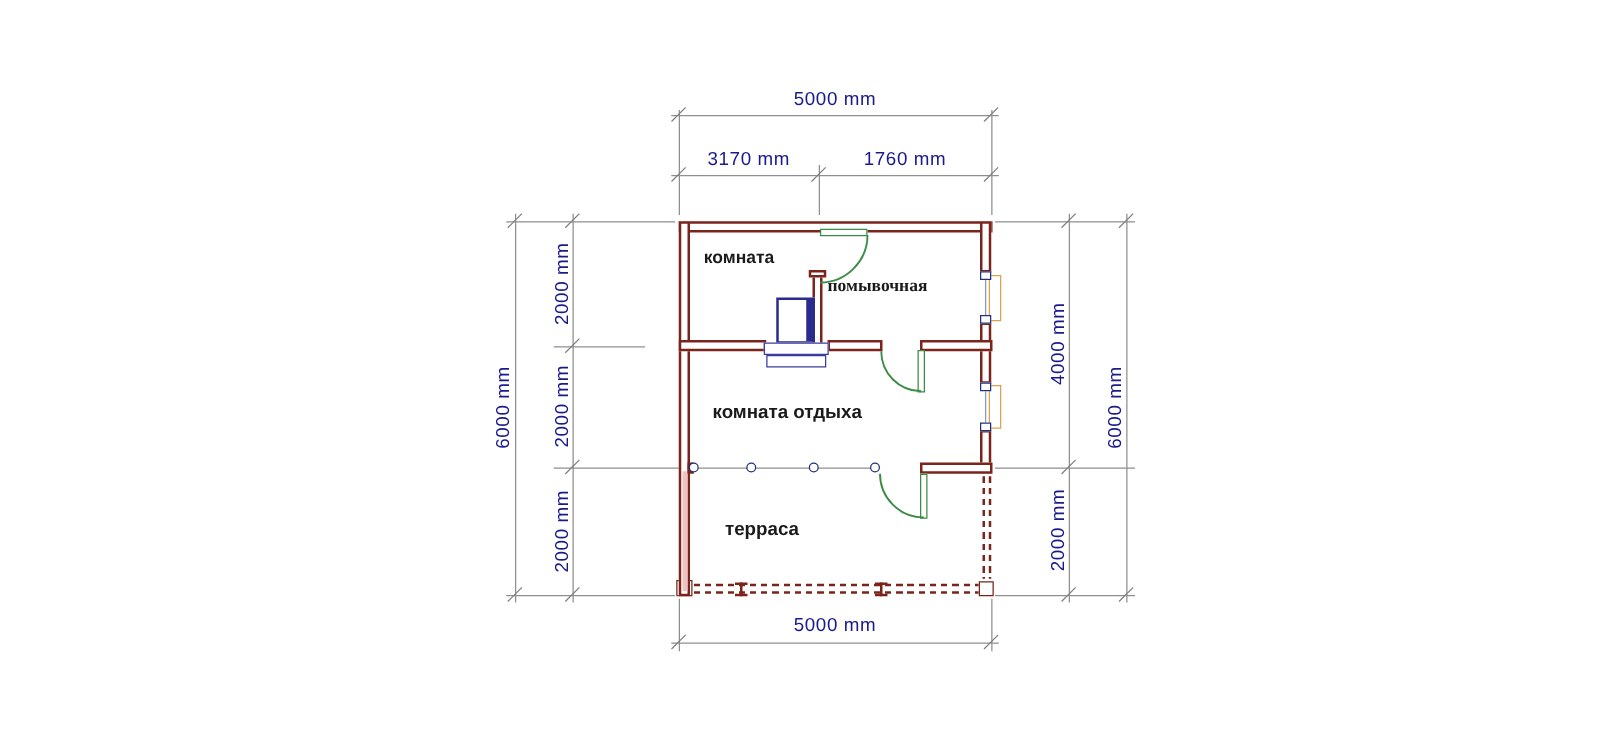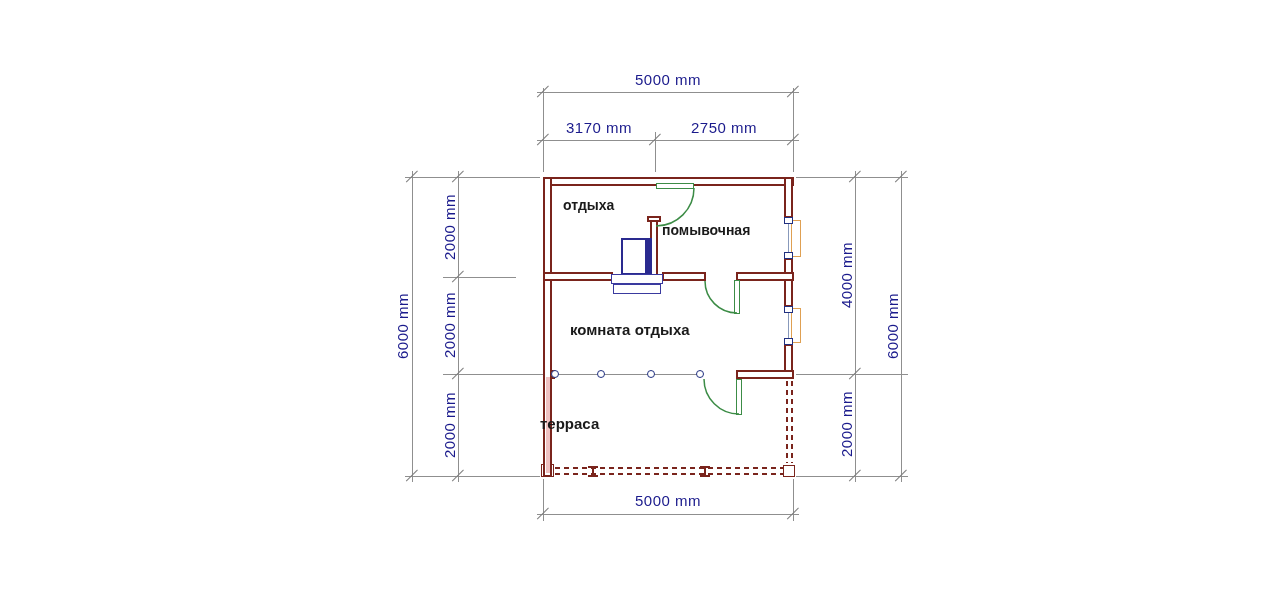--- a/index.html
+++ b/index.html
@@ -77,21 +77,21 @@
   <div class="tick" style="left:450px;top:373px;"></div>
   <div class="tick" style="left:450px;top:475px;"></div>
   <div class="tick" style="left:847px;top:176px;"></div>
   <div class="tick" style="left:847px;top:373px;"></div>
   <div class="tick" style="left:847px;top:475px;"></div>
   <div class="tick" style="left:893px;top:176px;"></div>
   <div class="tick" style="left:893px;top:475px;"></div>
 
   <div class="dtext" style="left:618px;top:71px;">5000 mm</div>
   <div class="dtext" style="left:549px;top:119px;">3170 mm</div>
-  <div class="dtext" style="left:674px;top:119px;">2750 mm</div>
+  <div class="dtext" style="left:674px;top:119px;">1760 mm</div>
   <div class="dtext" style="left:618px;top:492px;">5000 mm</div>
   <div class="dtext-v" style="left:352px;top:318px;">6000 mm</div>
   <div class="dtext-v" style="left:399px;top:219px;">2000 mm</div>
   <div class="dtext-v" style="left:399px;top:317px;">2000 mm</div>
   <div class="dtext-v" style="left:399px;top:417px;">2000 mm</div>
   <div class="dtext-v" style="left:796px;top:267px;">4000 mm</div>
   <div class="dtext-v" style="left:796px;top:416px;">2000 mm</div>
   <div class="dtext-v" style="left:842px;top:318px;">6000 mm</div>
 
   <div class="wall z2" style="left:543px;top:177px;width:251px;height:9px;"></div>
@@ -144,18 +144,18 @@
 
   <div class="leaf z6" style="left:656px;top:183px;width:38px;height:6px;"></div>
   <div class="leaf z6" style="left:734px;top:280px;width:6px;height:34px;"></div>
   <div class="leaf z6" style="left:736px;top:379px;width:6px;height:36px;"></div>
   <svg class="arcs" width="1286" height="605" viewBox="0 0 1286 605">
     <path d="M 694 188 A 38 38 0 0 1 656 226" fill="none" stroke="#3c8c46" stroke-width="1.5"></path>
     <path d="M 705 281 A 32 32 0 0 0 737 313" fill="none" stroke="#3c8c46" stroke-width="1.5"></path>
     <path d="M 704 379 A 35 35 0 0 0 739 414" fill="none" stroke="#3c8c46" stroke-width="1.5"></path>
   </svg>
 
-  <div class="rlabel" style="left:563px;top:197px;font-size:14px;z-index:7;">отдыха</div>
-  <div class="rlabel" style="left:662px;top:222px;font-size:14px;z-index:7;">помывочная</div>
+  <div class="rlabel" style="left:563px;top:197px;font-size:14px;z-index:7;">комната</div>
+  <div class="rlabel" style="left:662px;top:222px;font-size:14px;z-index:7;font-family:Liberation Serif, serif;">помывочная</div>
   <div class="rlabel" style="left:570px;top:321px;font-size:15px;z-index:7;">комната отдыха</div>
-  <div class="rlabel" style="left:540px;top:415px;font-size:15px;z-index:7;">терраса</div>
+  <div class="rlabel" style="left:580px;top:415px;font-size:15px;z-index:7;">терраса</div>
 
 </div>
 
 </body></html>

